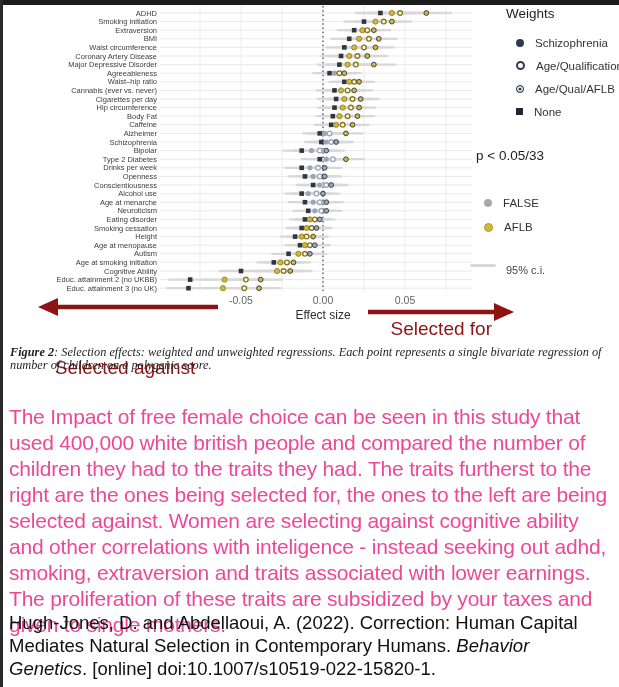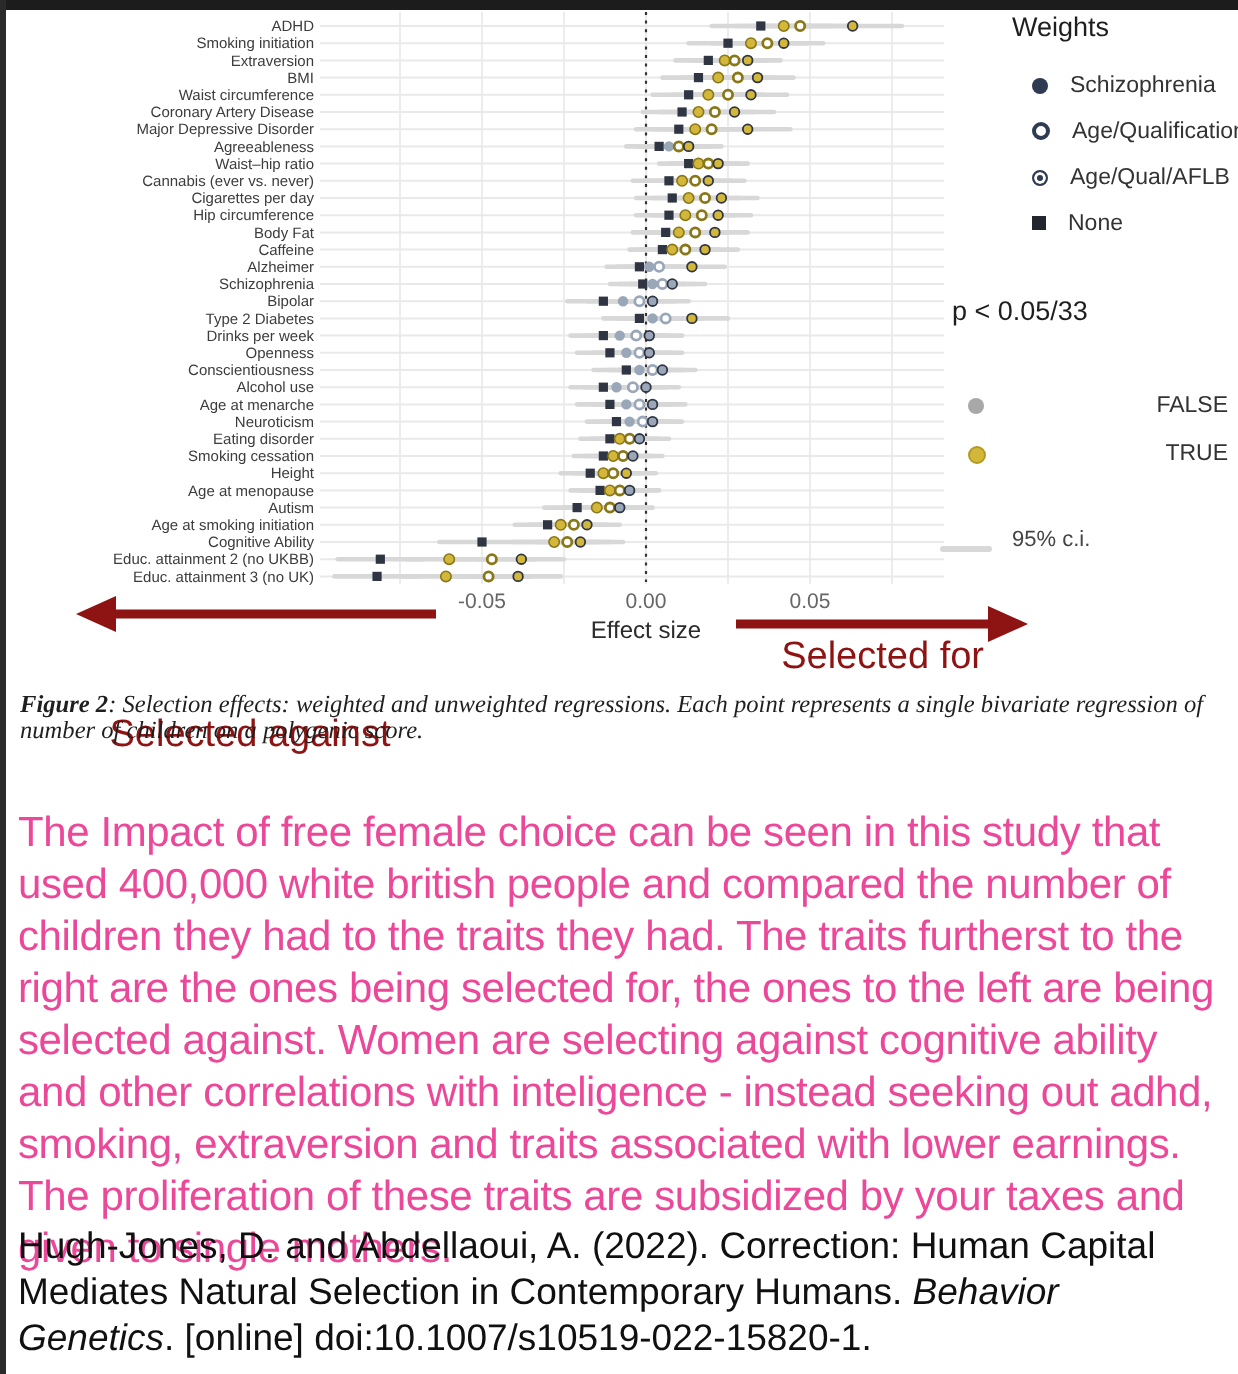--- a/index.html
+++ b/index.html
@@ -19,23 +19,23 @@
   .mk{width:8px;height:8px;border-radius:50%;flex:0 0 auto;}
   .mk-filled{background:#2e3b52;}
   .mk-open{background:#fff;border:2px solid #2e3b52;width:5px;height:5px;}
   .mk-dot{background:#2e3b52;border:1.5px solid #2e3b52;box-shadow:inset 0 0 0 1.5px #fff;width:6px;height:6px;}
   .mk-square{background:#23262e;border-radius:0;width:7px;height:7px;}
   .mk-gray{background:#a8a8a8;}
   .mk-yellow{background:#d3b73a;border:1px solid #b59a22;width:7px;height:7px;}
 
   .legend-sig{position:absolute;left:476px;top:148px;width:138px;}
   .legend-sig .lg-title{font-size:13.5px;margin-bottom:28px;}
-  .legend-sig .lg-item{padding-left:8px;height:24px;justify-content:space-between;}
-
-  .legend-ci{position:absolute;left:470px;top:264px;display:flex;align-items:flex-end;gap:10px;
+  .legend-sig .lg-item{padding-left:8px;height:24px;}
+
+  .legend-ci{position:absolute;left:470px;top:264px;display:flex;align-items:flex-start;gap:10px;
              font-size:11px;color:#444;}
   .ci-line{display:inline-block;width:26px;height:3px;background:#d8d8d8;border-radius:2px;}
 
   .sel-label{position:absolute;top:318px;font-size:19px;color:#8e1414;}
   .sel-left{left:30px;width:190px;text-align:center;margin-top:39px;}
   .sel-right{left:358px;width:134px;text-align:right;}
 
   .caption{position:absolute;left:10px;top:346px;width:599px;
            font-family:"Liberation Serif",serif;font-size:12.3px;line-height:13px;color:#1f1f1f;}
   .caption i{}
@@ -425,21 +425,21 @@
     </div>
 
     <div class="legend-sig">
       <div class="lg-title">p &lt; 0.05/33</div>
       <div class="lg-item">
         <span class="mk mk-gray"></span>
         <span>FALSE</span>
       </div>
       <div class="lg-item">
         <span class="mk mk-yellow"></span>
-        <span>TRUE</span>
+        <span>AFLB</span>
       </div>
     </div>
 
     <div class="legend-ci">
       <span class="ci-line"></span>
       <span>95% c.i.</span>
     </div>
 
     <div class="sel-label sel-left">Selected against</div>
     <div class="sel-label sel-right">Selected for</div>

